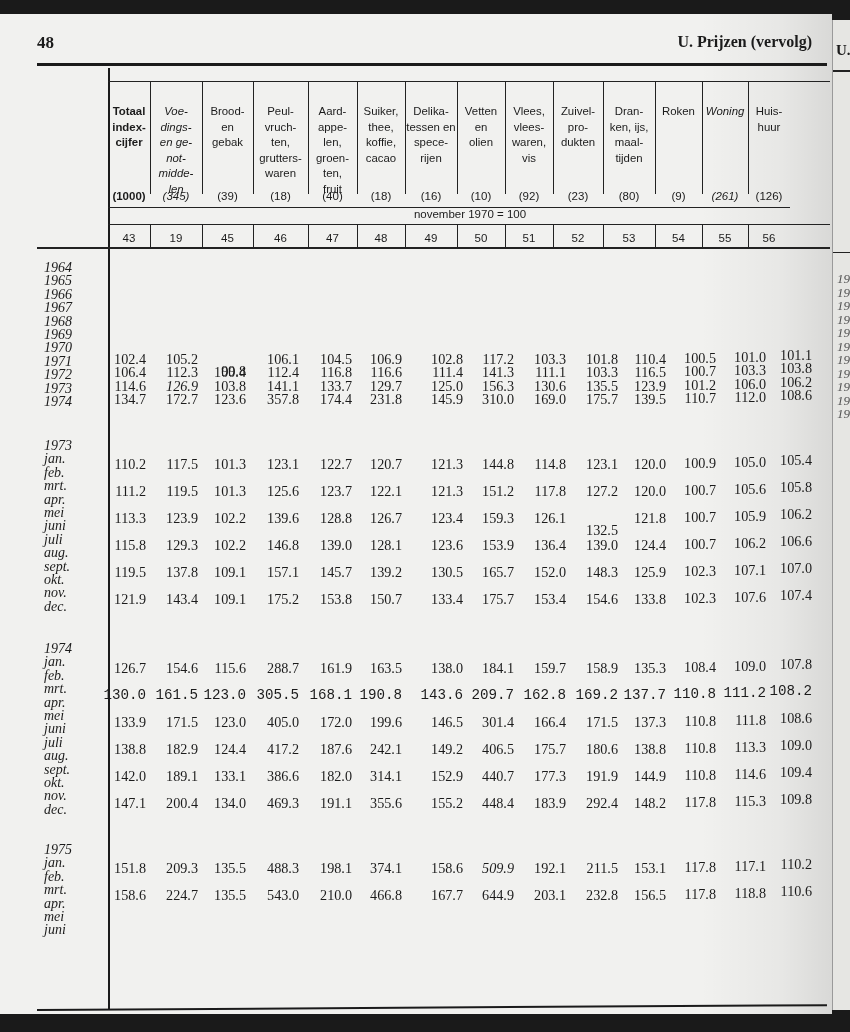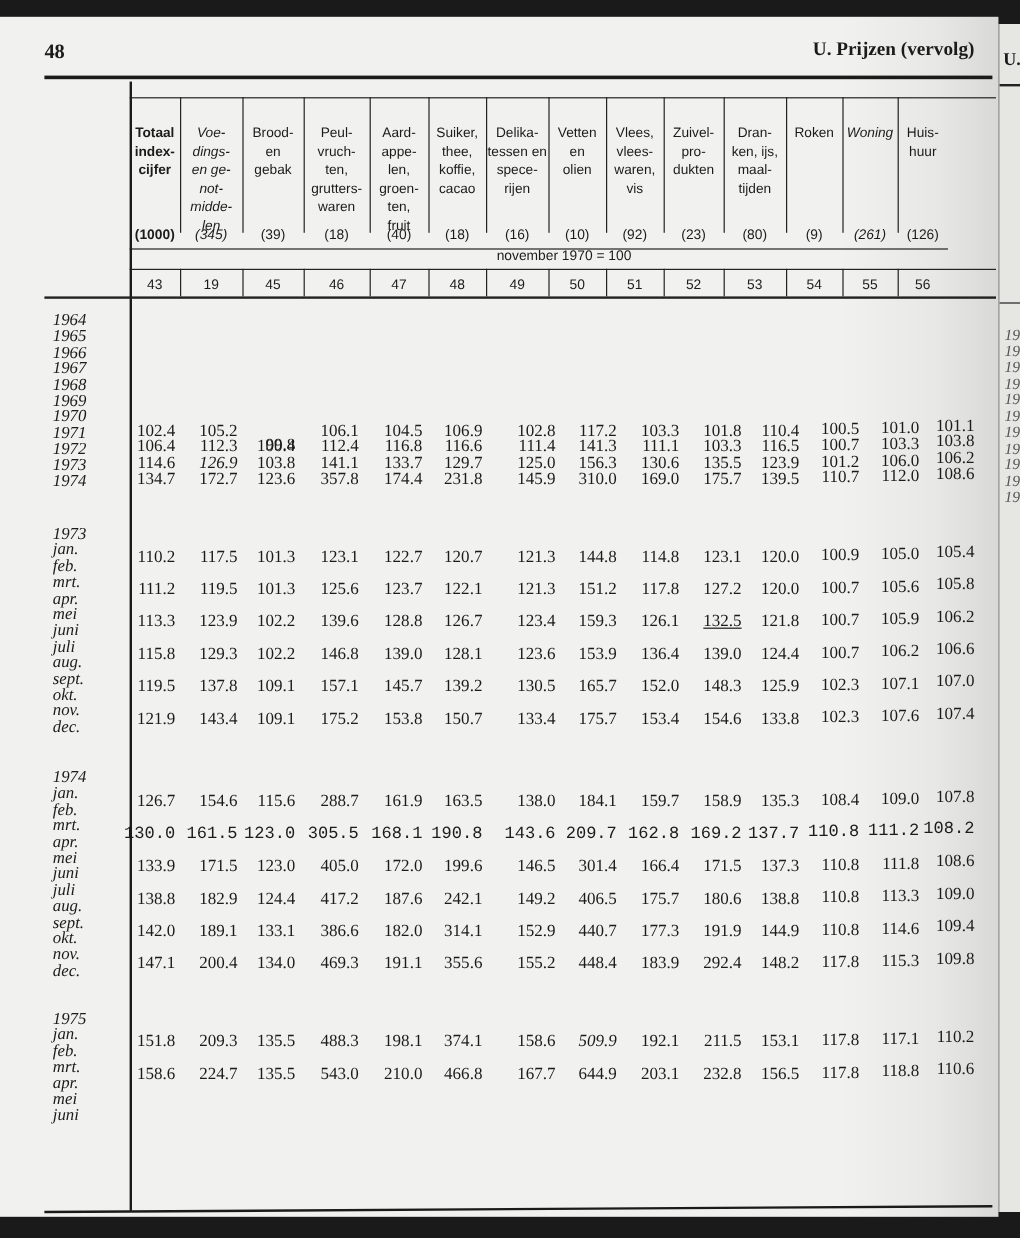--- a/index.html
+++ b/index.html
@@ -346,21 +346,21 @@
       <div class="row" style="top: 496px; width: 830px;">
         <div class="cell" style="left: 102px; width: 44px; top: 0px;">113.3</div>
         <div class="cell" style="left: 154px; width: 44px; top: 0px;">123.9</div>
         <div class="cell" style="left: 202px; width: 44px; top: 0px;">102.2</div>
         <div class="cell" style="left: 255px; width: 44px; top: 0px;">139.6</div>
         <div class="cell" style="left: 308px; width: 44px; top: 0px;">128.8</div>
         <div class="cell" style="left: 358px; width: 44px; top: 0px;">126.7</div>
         <div class="cell" style="left: 419px; width: 44px; top: 0px;">123.4</div>
         <div class="cell" style="left: 470px; width: 44px; top: 0px;">159.3</div>
         <div class="cell" style="left: 522px; width: 44px; top: 0px;">126.1</div>
-        <div class="cell" style="left: 574px; width: 44px; top: 0px; text-decoration: underline;">132.5</div>
+        <div class="cell" style="left: 574px; width: 44px; top: 12px;">132.5</div>
         <div class="cell" style="left: 622px; width: 44px; top: 0px;">121.8</div>
         <div class="cell" style="left: 672px; width: 44px; top: -1.2px;">100.7</div>
         <div class="cell" style="left: 722px; width: 44px; top: -2.4px;">105.9</div>
         <div class="cell" style="left: 768px; width: 44px; top: -3.6px;">106.2</div>
       </div>
       <div class="row" style="top: 523px; width: 830px;">
         <div class="cell" style="left: 102px; width: 44px; top: 0px;">115.8</div>
         <div class="cell" style="left: 154px; width: 44px; top: 0px;">129.3</div>
         <div class="cell" style="left: 202px; width: 44px; top: 0px;">102.2</div>
         <div class="cell" style="left: 255px; width: 44px; top: 0px;">146.8</div>

